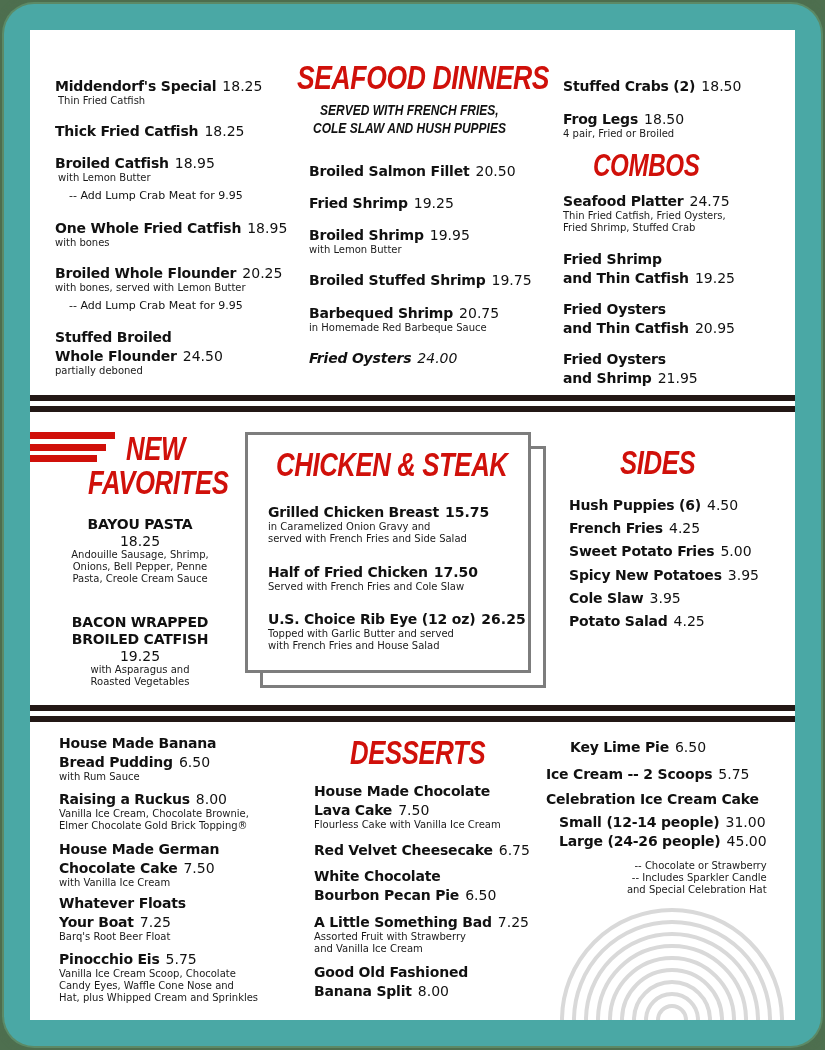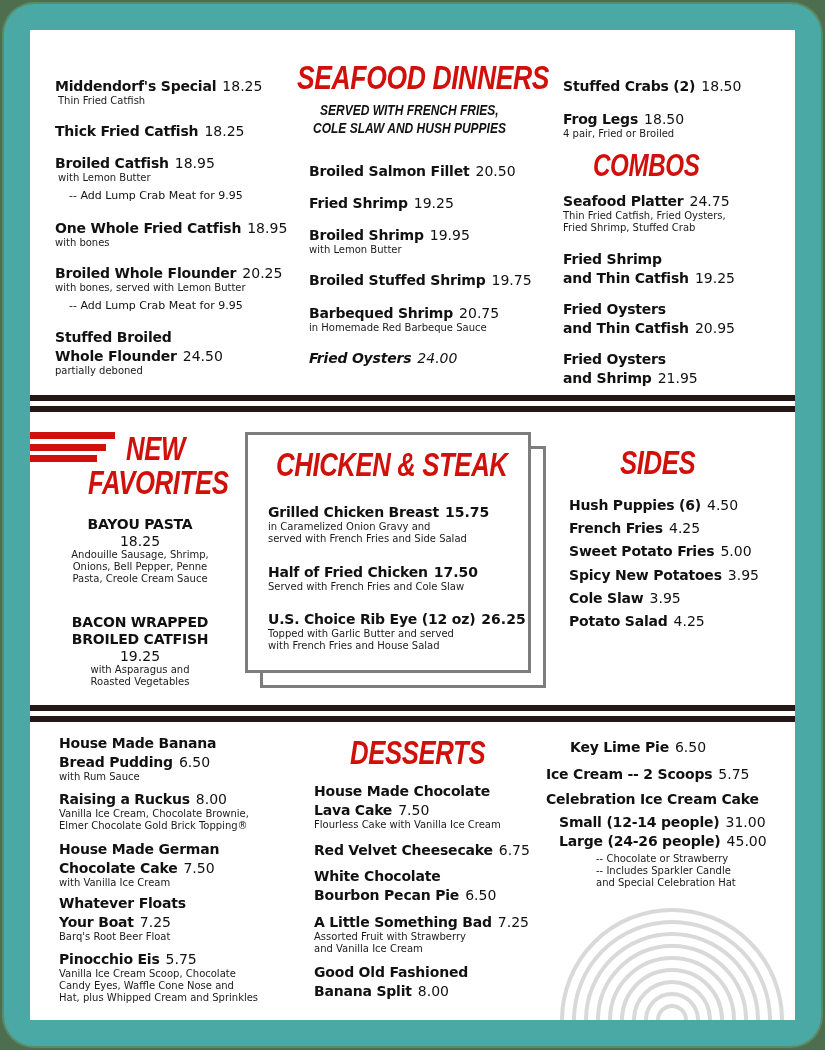--- a/index.html
+++ b/index.html
@@ -262,21 +262,21 @@
   </div>
   <div class="item" style="left:516px; top:734px;">
     <span class="name">Ice Cream -- 2 Scoops</span><span class="price">5.75</span>
   </div>
   <div class="item" style="left:516px; top:761px;">
     <div class="name">Celebration Ice Cream Cake</div>
     <div style="padding-left:13px; margin-top:4px;">
       <div><span class="name">Small (12-14 people)</span><span class="price">31.00</span></div>
       <div><span class="name">Large (24-26 people)</span><span class="price">45.00</span></div>
     </div>
-    <div style="padding-left:50px; margin-top:3px;">
+    <div style="padding-left:50px; margin-top:10px;text-align:right;">
       <div class="desc">-- Chocolate or Strawberry</div>
       <div class="desc">-- Includes Sparkler Candle</div>
       <div class="desc">and Special Celebration Hat</div>
     </div>
   </div>
 
   <svg class="arcs" viewBox="0 0 230 120" xmlns="http://www.w3.org/2000/svg">
     <g fill="none" stroke="#d9d9d9" stroke-linecap="round">
       <path d="M2 120 A 110 110 0 0 1 222 120" stroke-width="4"></path>
       <path d="M14 120 A 98 98 0 0 1 210 120" stroke-width="4"></path>

